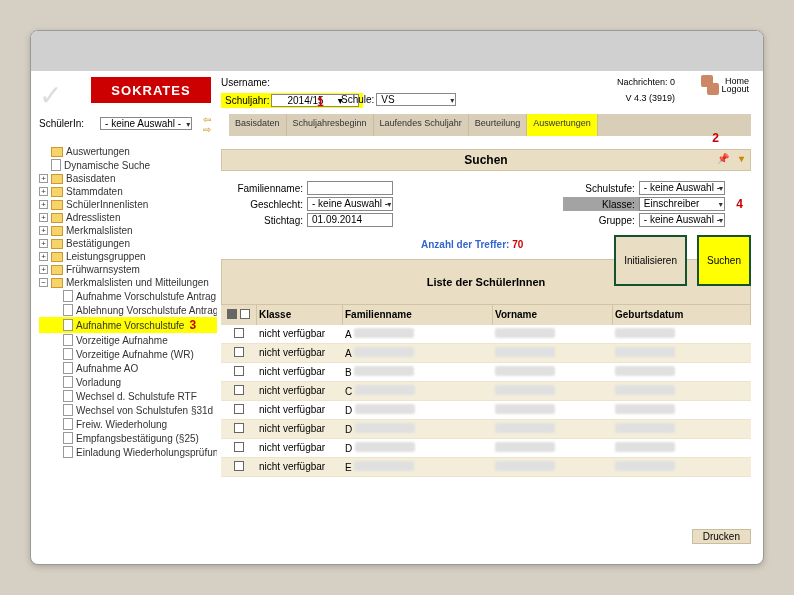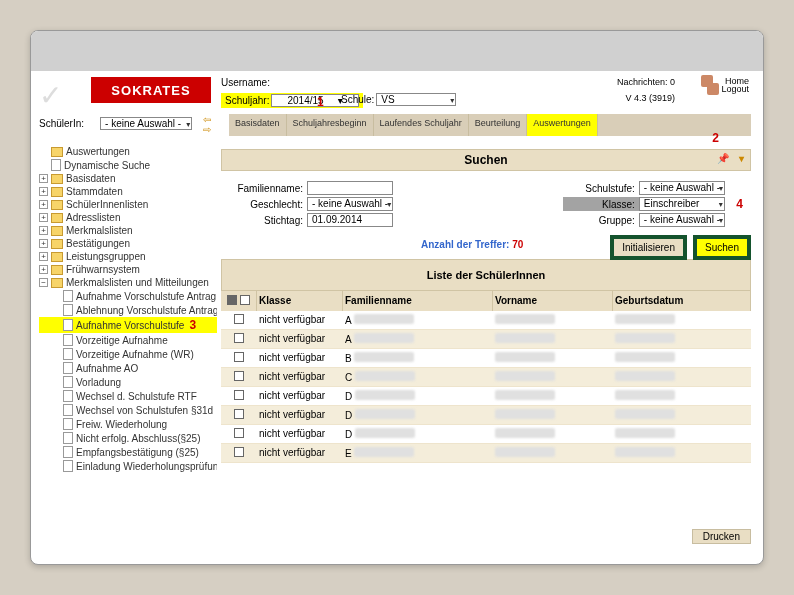--- a/index.html
+++ b/index.html
@@ -47,24 +47,24 @@
 .sf-left{position:absolute;left:10px;top:8px}
 .sf-right{position:absolute;right:26px;top:8px}
 .sf-row{display:flex;align-items:center;margin:2px 0;gap:4px}
 .sf-row label{min-width:72px;text-align:right}
 .sf-row .inp{border:1px solid #888;background:#fff;padding:0 4px;min-width:86px;height:14px;position:relative;font-size:10px}
 .sf-row.hl{background:#a3a3a3}
 .num4{position:absolute;right:8px;top:26px;color:#c00;font-weight:bold;font-size:12px}
 .result-bar{font-size:10px;padding:4px 0;position:relative;height:24px}
 .treffer{position:absolute;left:200px;top:4px;color:#36c;font-weight:bold}
 .treffer .n{color:#c00}
-.btn{position:absolute;top:0;font-size:10px;padding:3px 8px;background:#e9dec4;border:4px solid #14532d;cursor:pointer}
+.btn{position:absolute;top:0;font-size:10px;padding:18px 8px;background:#e9dec4;border:2px solid #14532d;cursor:pointer}
 .btn.init{right:64px}
 .btn.suchen{right:0;background:#ff0}
-.liste-hdr{background:#e9dec4;border:1px solid #d0c4a4;text-align:center;font-weight:bold;font-size:11px;padding:9px}
+.liste-hdr{background:#e9dec4;border:1px solid #d0c4a4;text-align:center;font-weight:bold;font-size:11px;padding:16px}
 .thead{display:flex;background:#e9dec4;font-size:10px;font-weight:bold}
 .thead>div{padding:4px 2px;border-right:1px solid #d0c4a4}
 .col-chk{width:36px;text-align:center}
 .col-kl{width:86px}
 .col-fn{width:150px}
 .col-vn{width:120px}
 .col-gd{flex:1}
 .rows .row{display:flex;font-size:10px;border-bottom:1px solid #eee4cc}
 .rows .row:nth-child(even){background:#f4edda}
 .rows .row>div{padding:3px 2px}
@@ -214,24 +214,20 @@
     <div class="node l2">
         <span class="doc"></span>
         <span>Wechsel von Schulstufen §31d</span>
       </div>
     <div class="node l2">
         <span class="doc"></span>
         <span>Freiw. Wiederholung</span>
       </div>
     <div class="node l2">
         <span class="doc"></span>
-        <span>Nicht erfolg. Abschluss(§25)</span>
-      </div>
-    <div class="node l2">
-        <span class="doc"></span>
         <span>Empfangsbestätigung (§25)</span>
       </div>
     <div class="node l2">
         <span class="doc"></span>
         <span>Einladung Wiederholungsprüfung</span>
       </div>
   </div>
 
   <div class="main">
     <div class="suchen-hdr"><span>Suchen</span><span class="pin">📌</span><span class="dn">▾</span></div>

